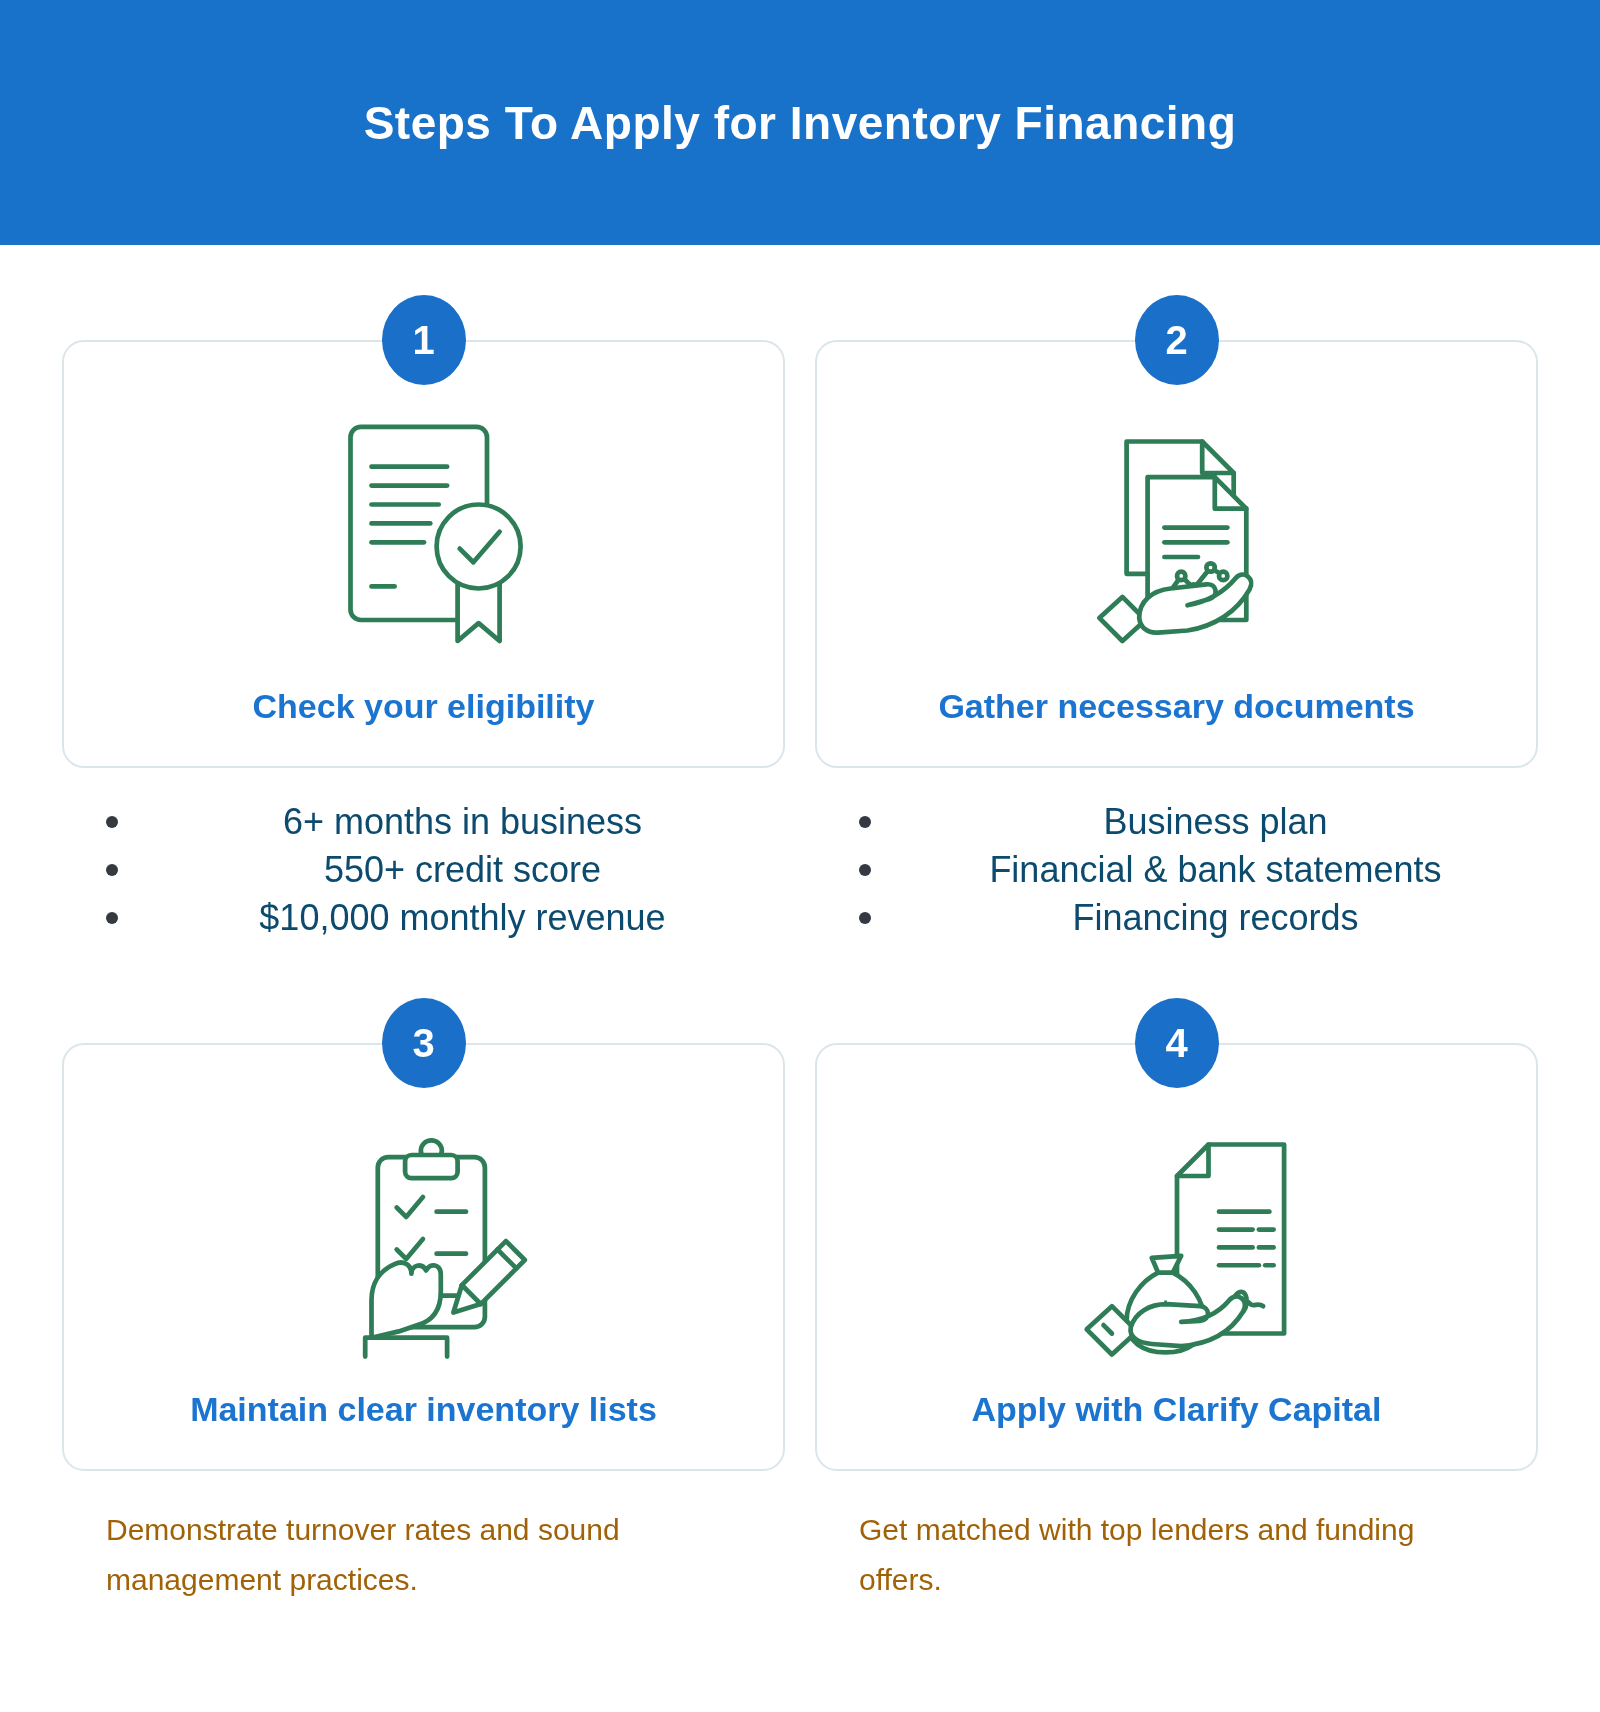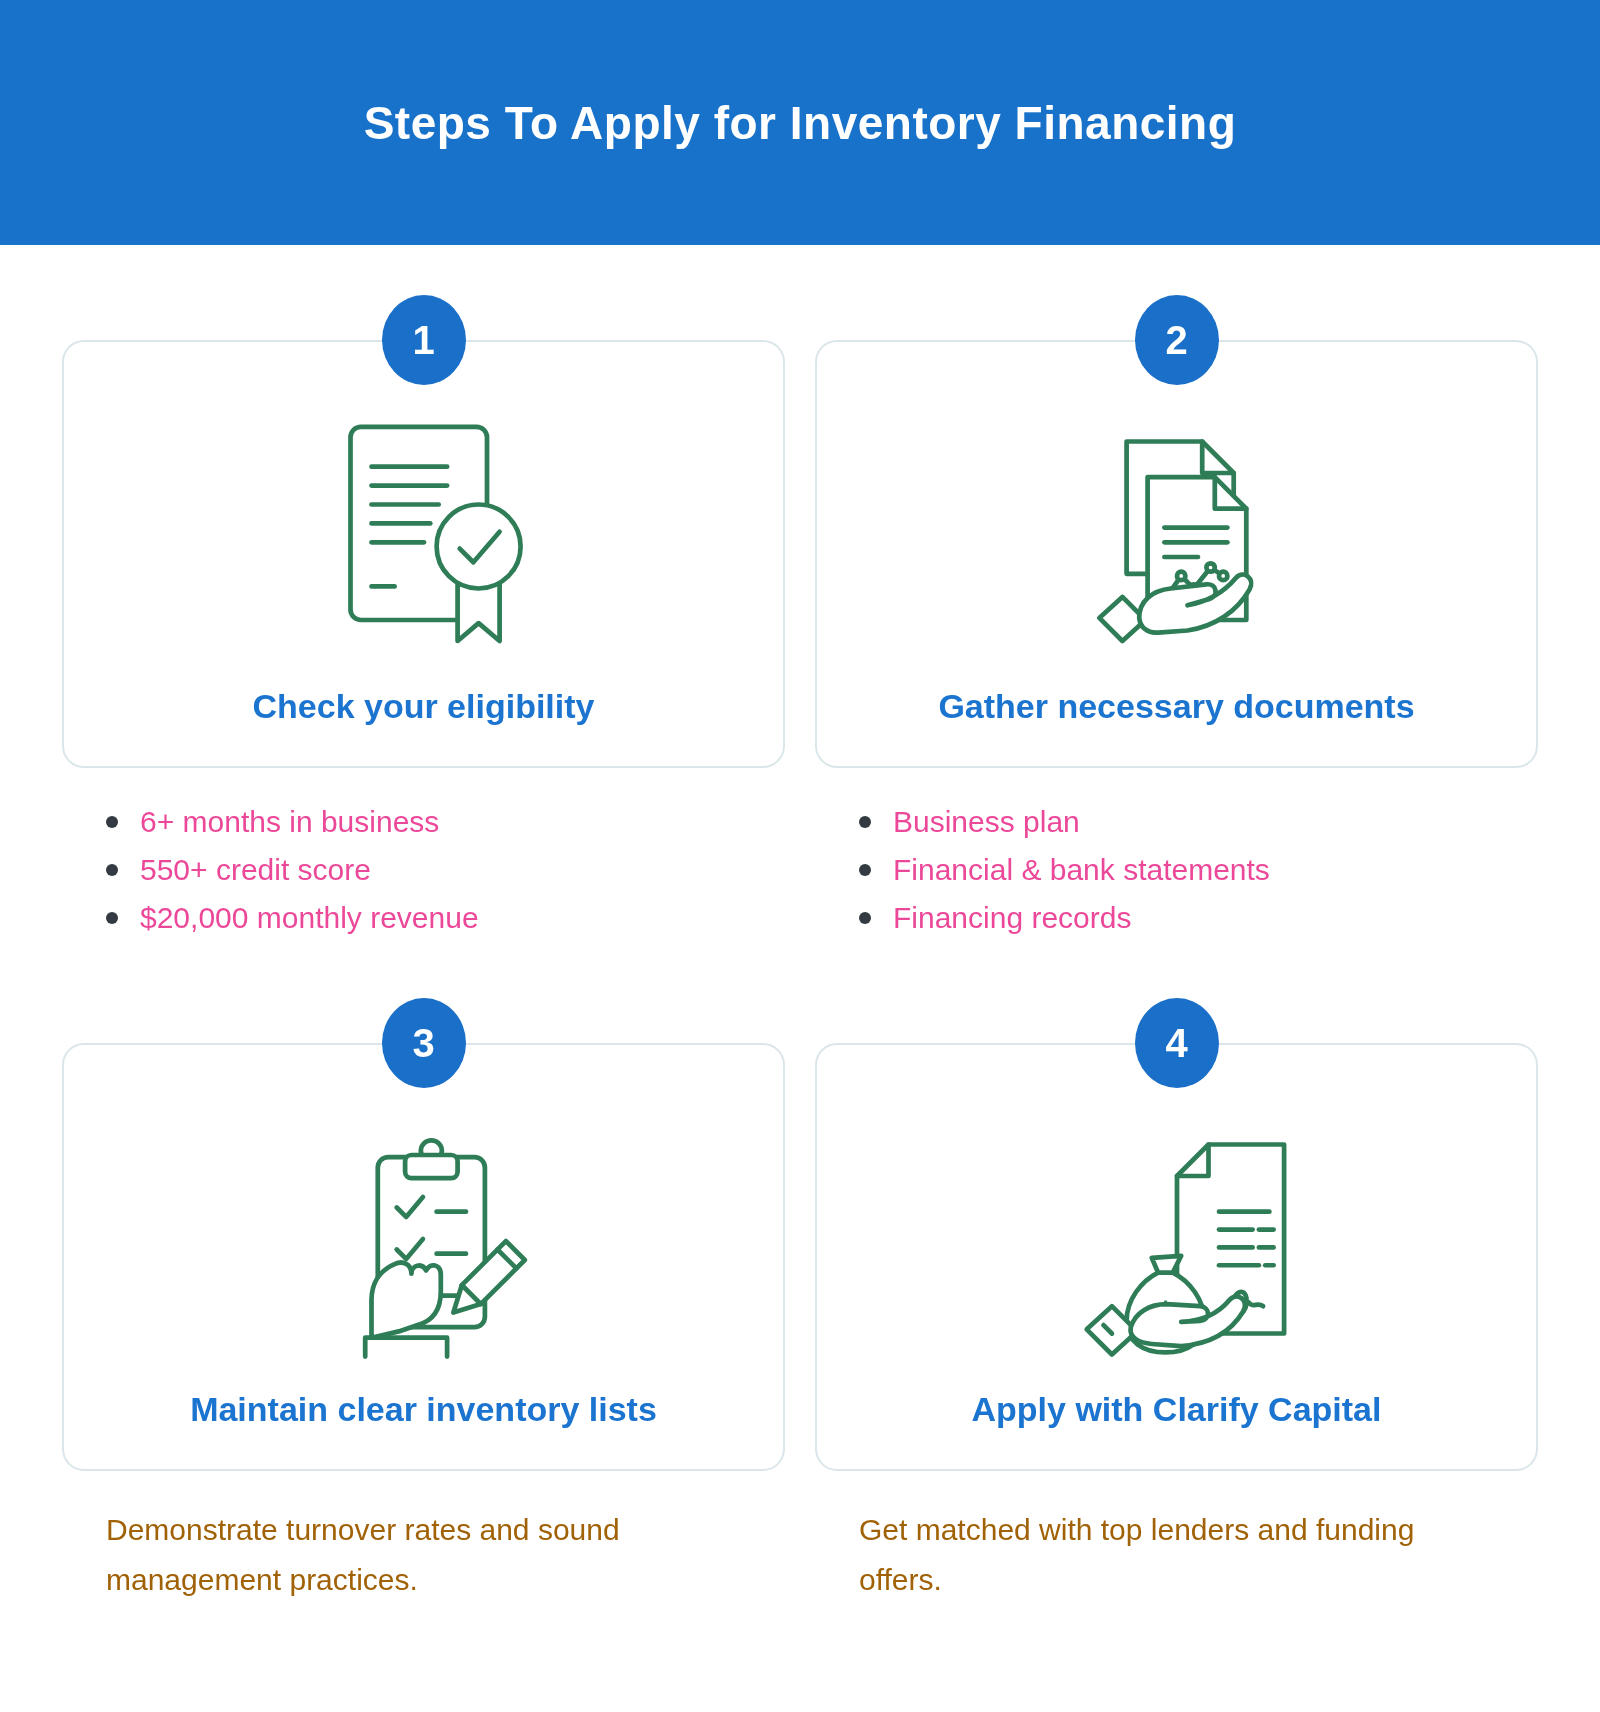--- a/index.html
+++ b/index.html
@@ -70,23 +70,24 @@
     color: #1b74cf;
   }
   .bullets {
     list-style: none;
     margin: 30px 0 0;
     padding: 0 0 0 44px;
   }
   .bullets li {
     position: relative;
     padding-left: 34px;
-    font-size: 30px;
+    font-size: 36px;
     line-height: 48px;
-    color: #ec4899;
+    color: #0c4a6e;
+    text-align: center;
   }
   .bullets li::before {
     content: "";
     position: absolute;
     left: 0;
     top: 18px;
     width: 12px;
     height: 12px;
     border-radius: 50%;
     background: #333a42;
@@ -138,21 +139,21 @@
           <path class="fillw" d="M152 164 V220 L172 203 L192 220 V164 Z"></path>
           <circle class="fillw" cx="172" cy="130" r="40"></circle>
           <path d="M154 132 L167 145 L192 116"></path>
         </svg>
       </div>
       <h2>Check your eligibility</h2>
     </div>
     <ul class="bullets">
       <li>6+ months in business</li>
       <li>550+ credit score</li>
-      <li>$20,000 monthly revenue</li>
+      <li>$10,000 monthly revenue</li>
     </ul>
   </section>
 
   <section class="step">
     <div class="badge">2</div>
     <div class="card">
       <div class="icon-wrap">
         <svg class="icon" width="252" height="252" viewBox="0 0 240 240" aria-hidden="true">
           <path class="fillw" d="M72 30 H144 L174 60 V156 H72 Z"></path>
           <path d="M144 30 V60 H174"></path>

